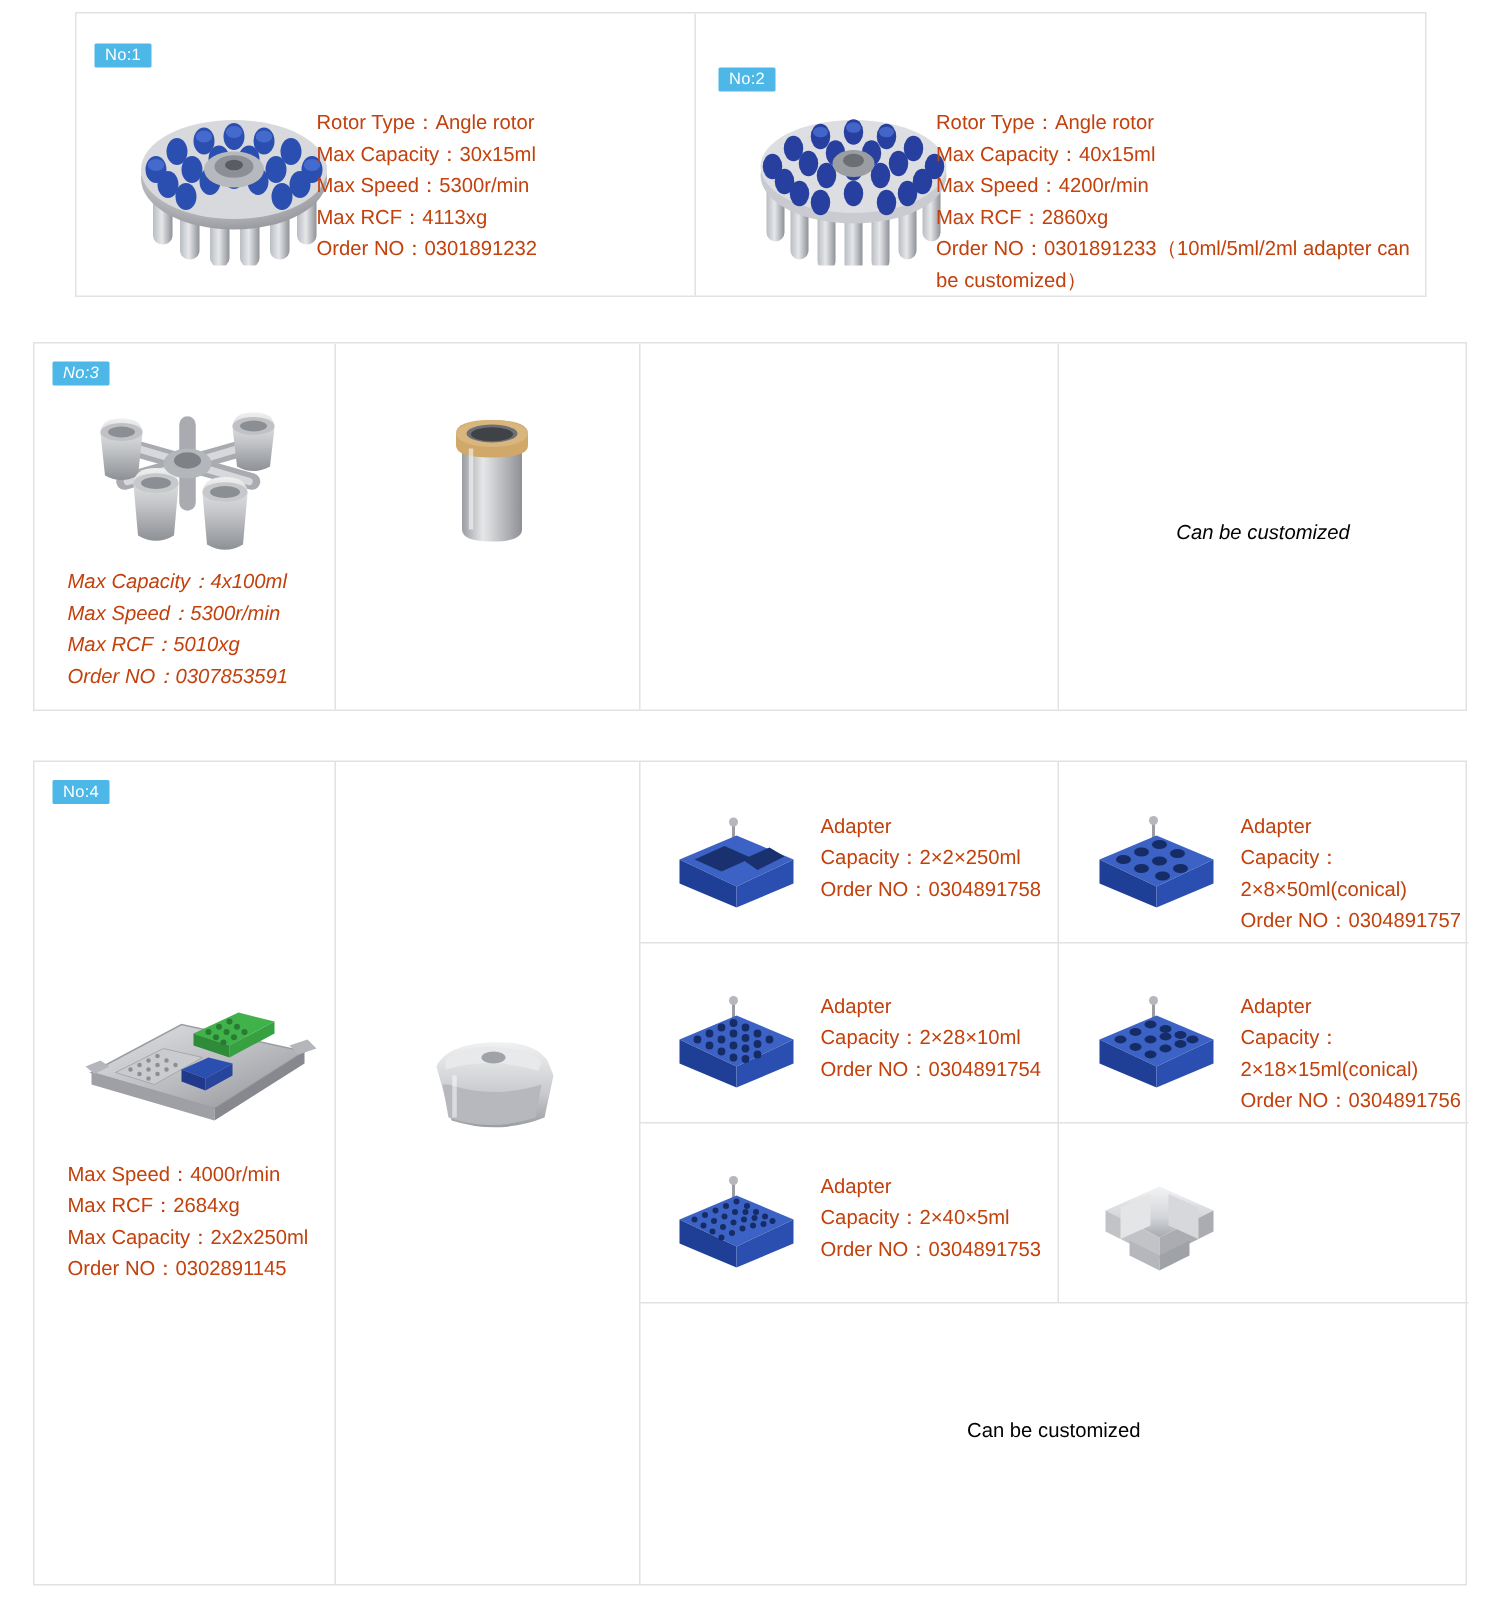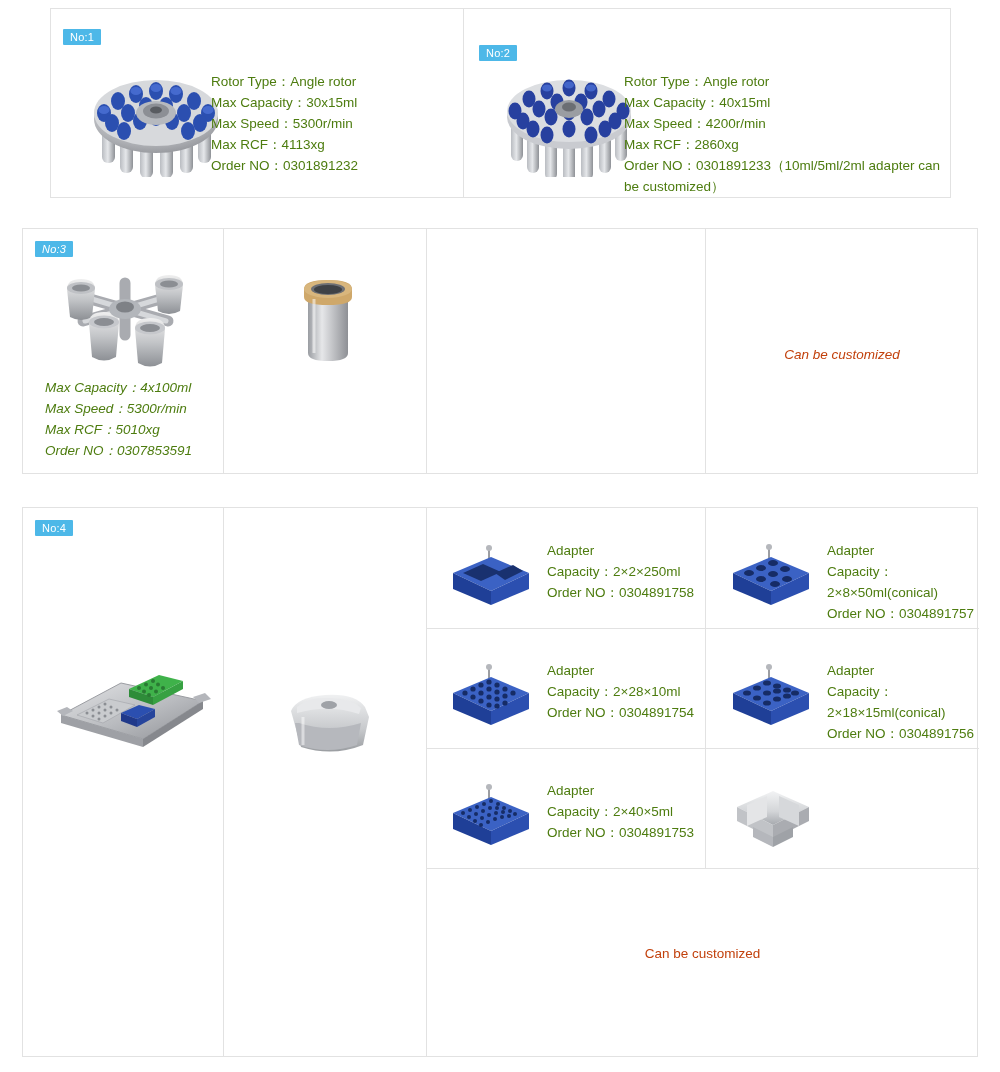--- a/index.html
+++ b/index.html
@@ -49,29 +49,29 @@
     line-height: 16px;
     padding: 0 7px;
     border-radius: 1px;
     letter-spacing: 0.2px;
   }
 
   .spec {
     position: absolute;
     line-height: 21px;
     font-size: 13.5px;
-    color: #4d7c0f;
+    color: #c2410c;
     white-space: pre-line;
   }
   .spec-center {
     position: absolute;
     text-align: center;
     line-height: 21px;
     font-size: 13.5px;
-    color: #c2410c;
+    color: #000000;
   }
 
   
   .img {
     position: absolute;
   }
   .img svg { display: block; }
 </style>
 </head>
 <body>
@@ -356,20 +356,24 @@
 
         <path d="M78 60 L96 52 L112 56 L94 66 z" fill="#2b4fb0"></path>
         <path d="M78 60 L94 66 L94 74 L78 68 z" fill="#20398a"></path>
         <path d="M94 66 L112 56 L112 64 L94 74 z" fill="#27459c"></path>
 
         <path d="M14 58 L24 54 L30 58 L20 63 z" fill="#b4b6bb"></path>
         <path d="M150 44 L162 40 L168 46 L156 50 z" fill="#b4b6bb"></path>
       </svg>
     </div>
 
+    <div class="spec" style="left:22px; top:264px; width:180px;">Max Speed：4000r/min
+Max RCF：2684xg
+Max Capacity：2x2x250ml
+Order NO：0302891145</div>
 
     <div class="img" style="left:250px; top:175px; width:110px; height:85px;">
       <svg width="110" height="85" viewBox="0 0 110 85">
         <defs>
           <linearGradient id="bk2" x1="0" y1="0" x2="0" y2="1">
             <stop offset="0%" stop-color="#f0f1f2"></stop>
             <stop offset="60%" stop-color="#c8cacd"></stop>
             <stop offset="100%" stop-color="#9a9da1"></stop>
           </linearGradient>
         </defs>

